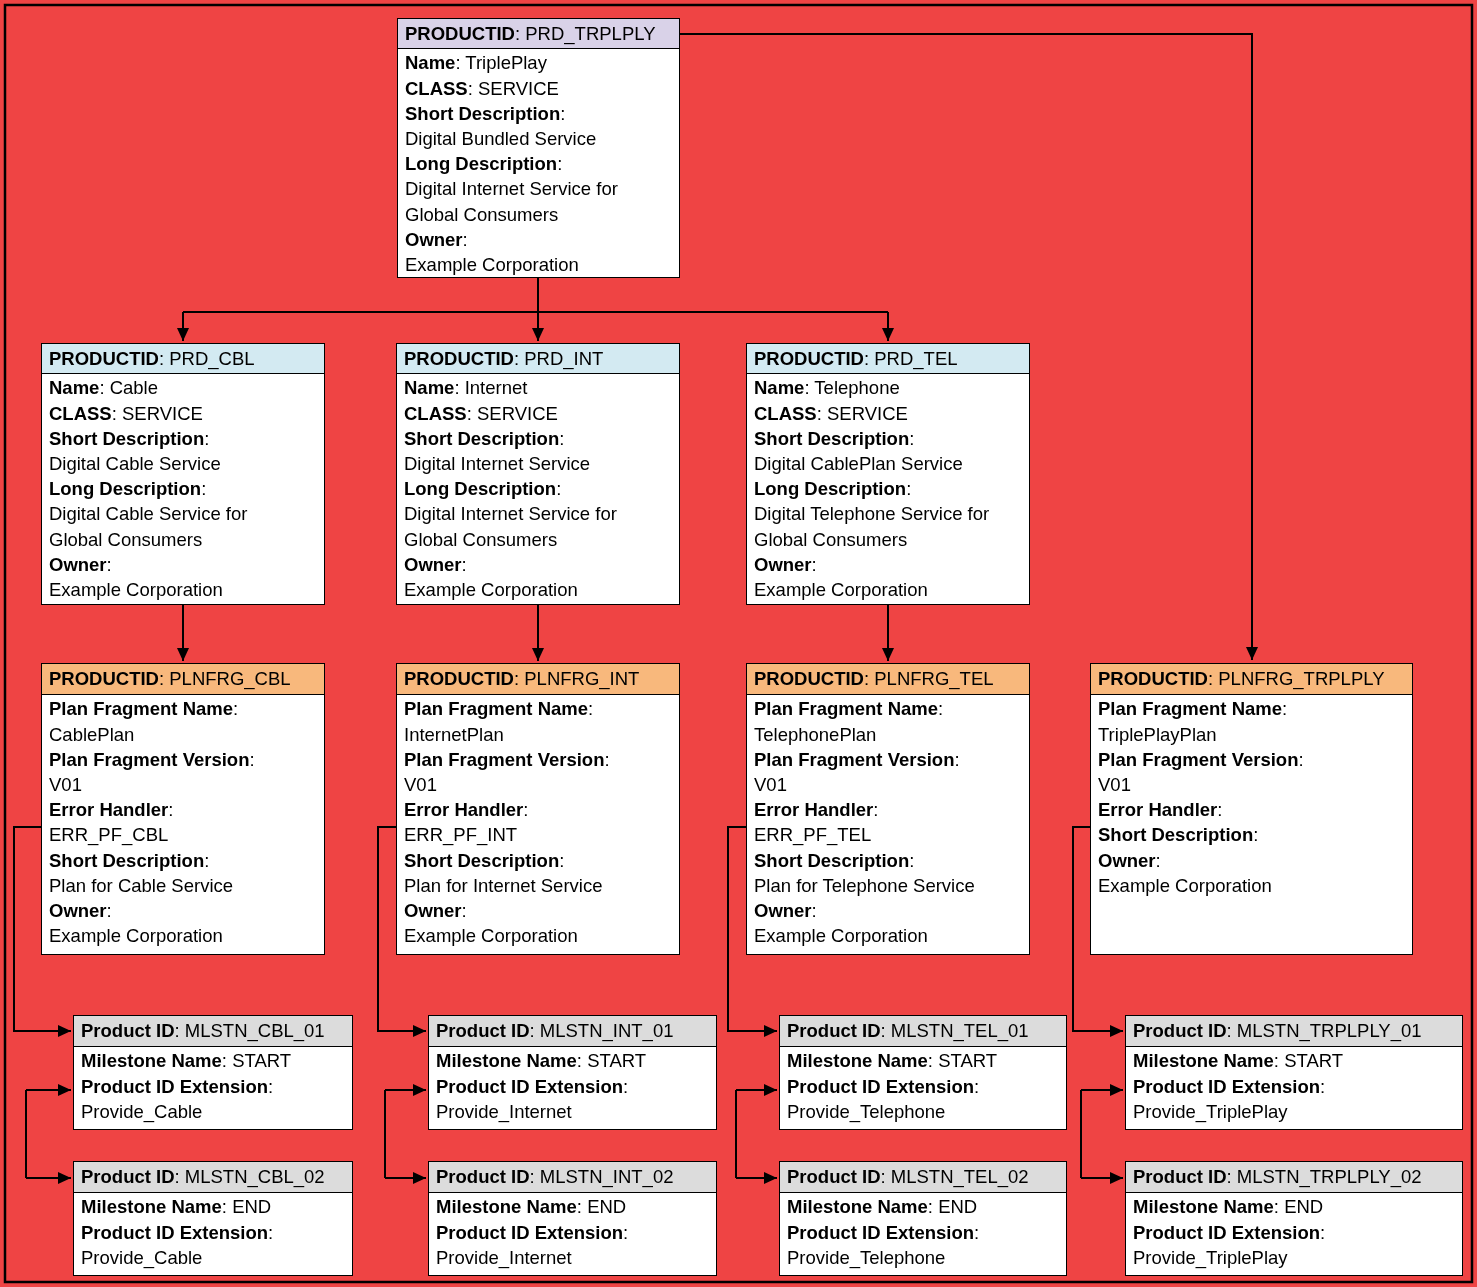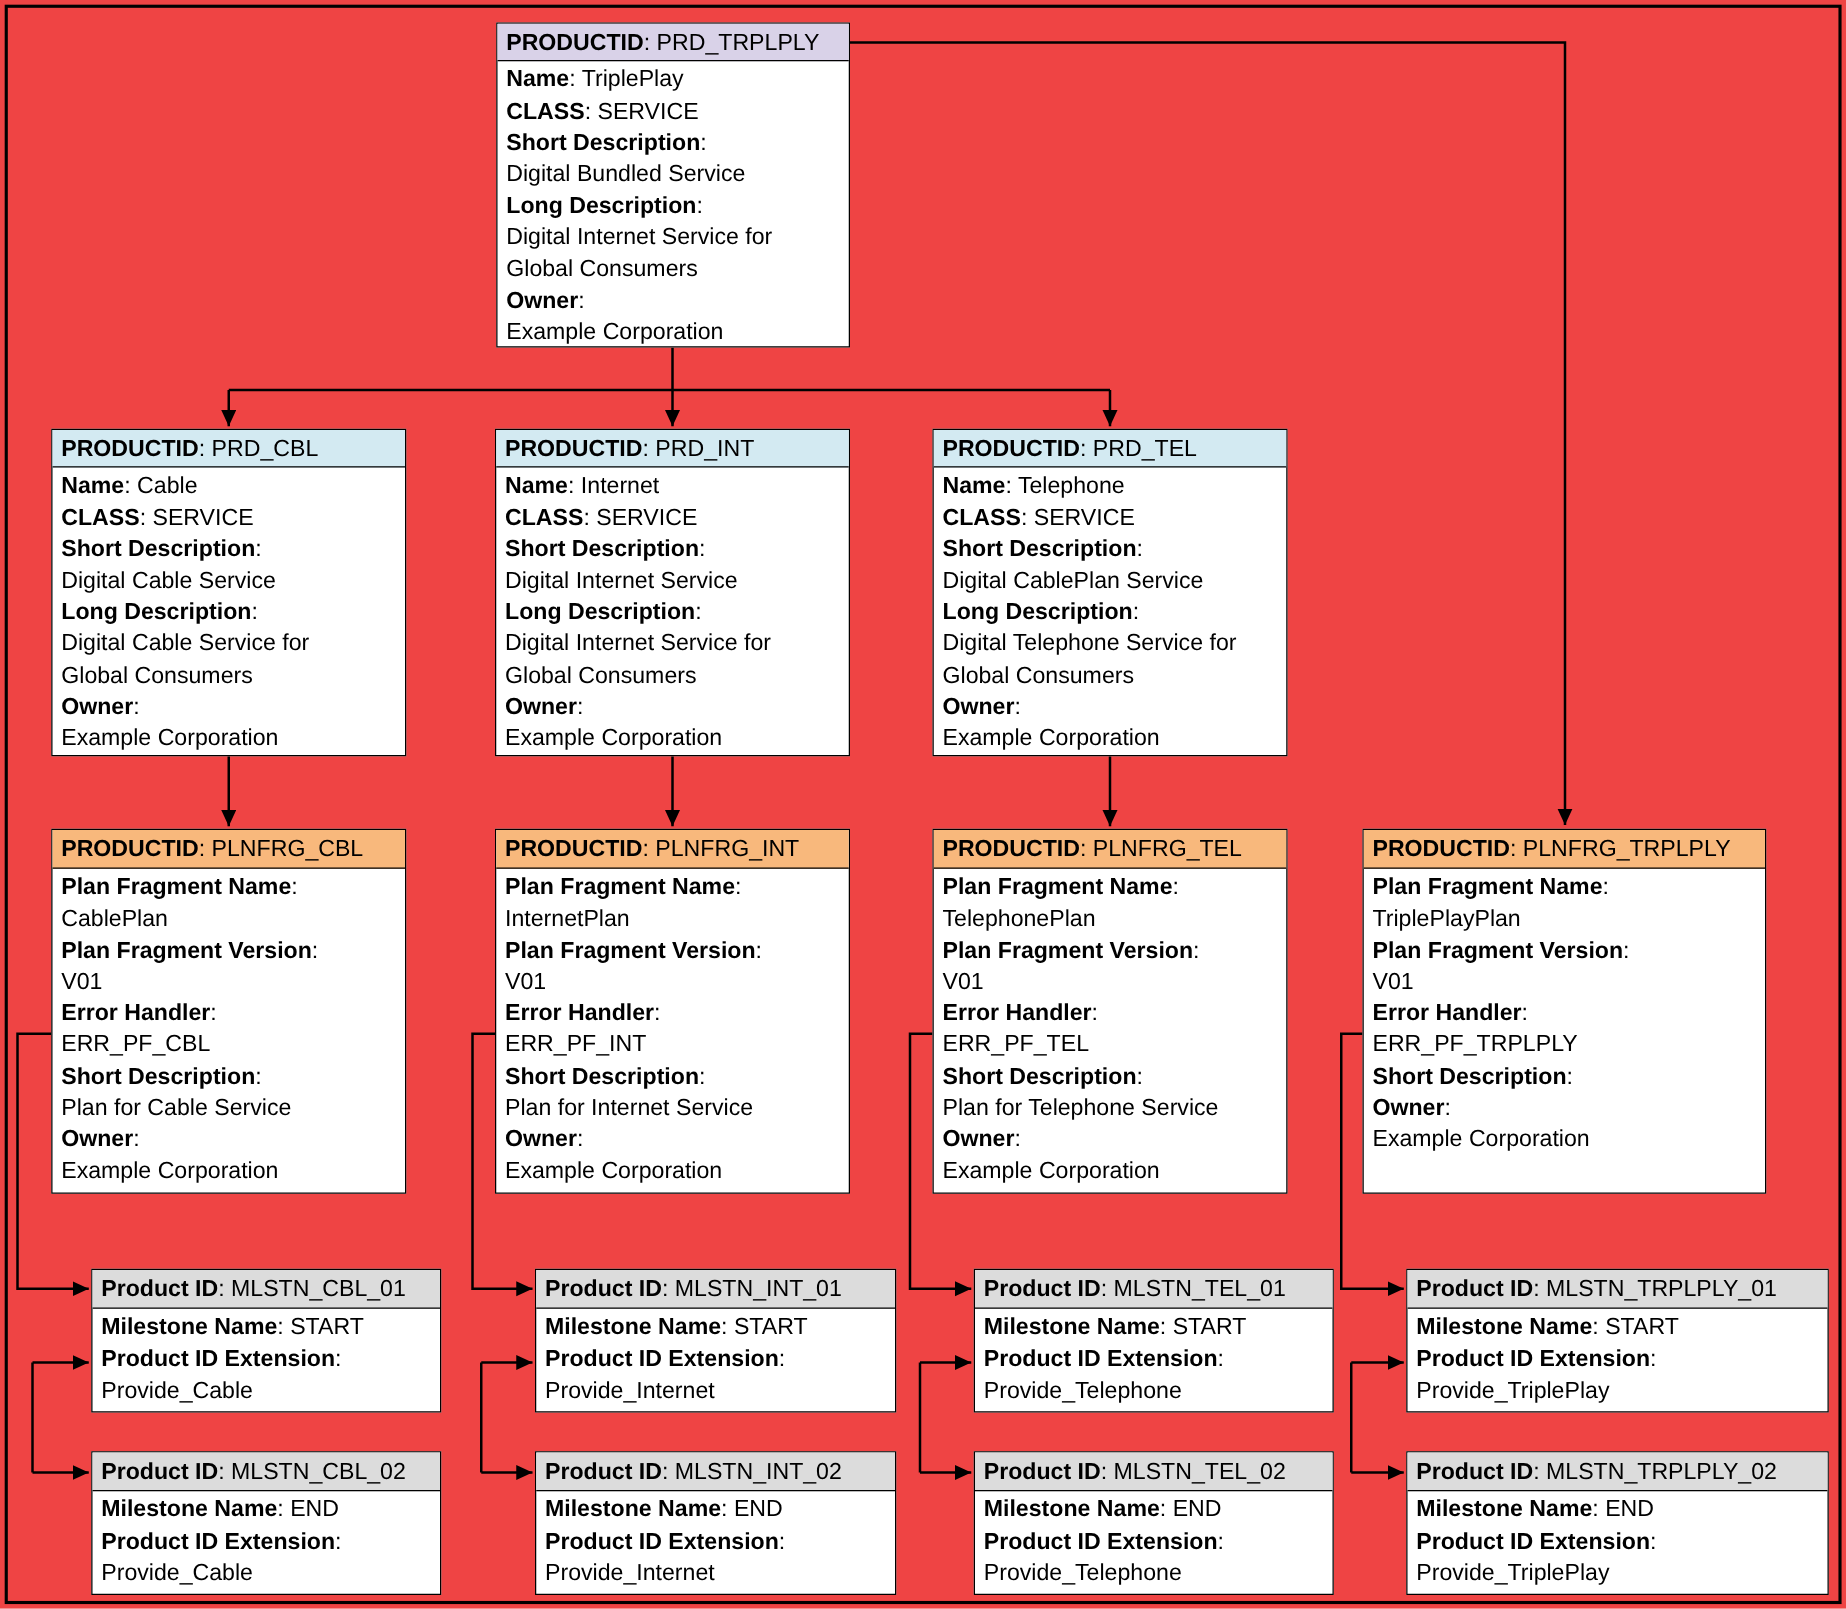--- a/index.html
+++ b/index.html
@@ -198,21 +198,20 @@
       <div class="hdr" style="height: 31.4px; background: rgb(248, 184, 124);">
         <span class="b lbl">PRODUCTID</span>
         <span class="val">PLNFRG_TRPLPLY</span>
       </div>
       <div class="bdy">
         <div class="line"><span class="b lbl">Plan Fragment Name</span><span class="val"></span></div>
         <div class="line"><span class="txt">TriplePlayPlan</span></div>
         <div class="line"><span class="b lbl">Plan Fragment Version</span><span class="val"></span></div>
         <div class="line"><span class="txt">V01</span></div>
         <div class="line"><span class="b lbl">Error Handler</span><span class="val"></span></div>
-        <div class="line"><span class="txt">ERR_PF_TRPLPLY</span></div>
         <div class="line"><span class="b lbl">Short Description</span><span class="val"></span></div>
         <div class="line"><span class="b lbl">Owner</span><span class="val"></span></div>
         <div class="line"><span class="txt">Example Corporation</span></div>
       </div>
     </div>
     <div class="box" style="left: 73px; top: 1015px; width: 280px; height: 115px;">
       <div class="hdr" style="height: 31.4px; background: rgb(220, 220, 220);">
         <span class="b lbl">Product ID</span>
         <span class="val">MLSTN_CBL_01</span>
       </div>

